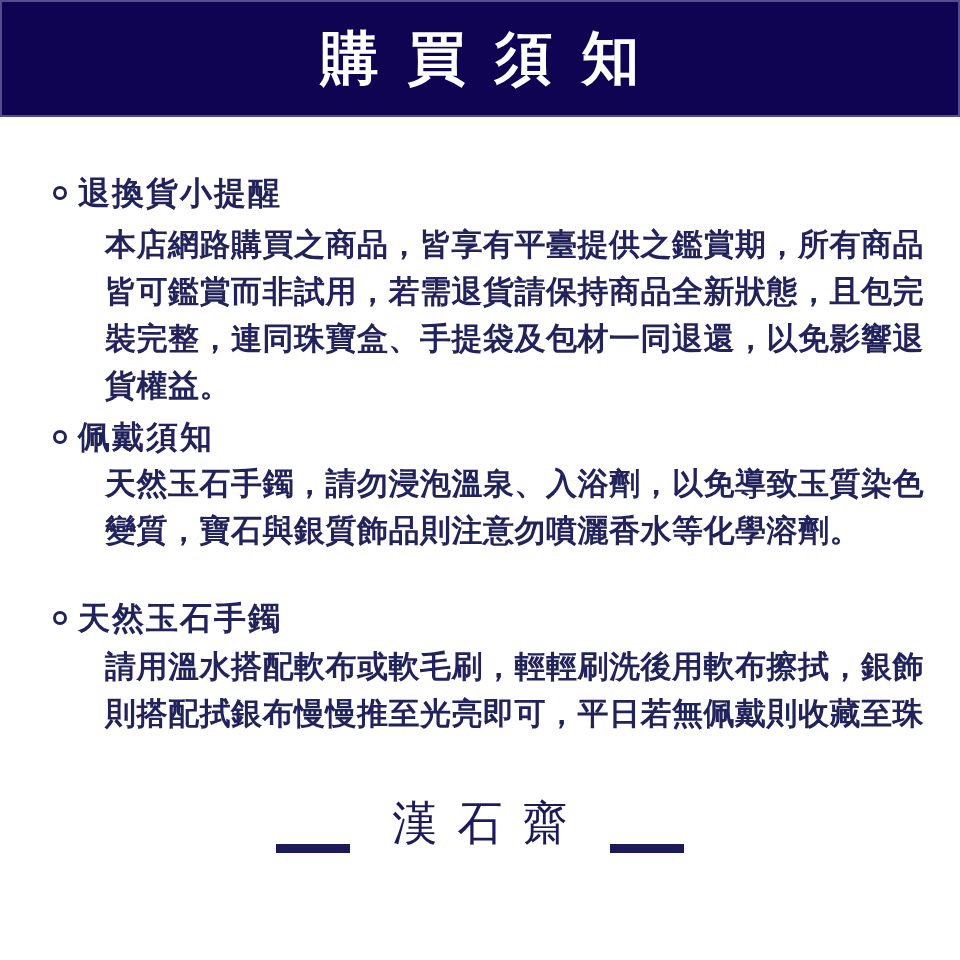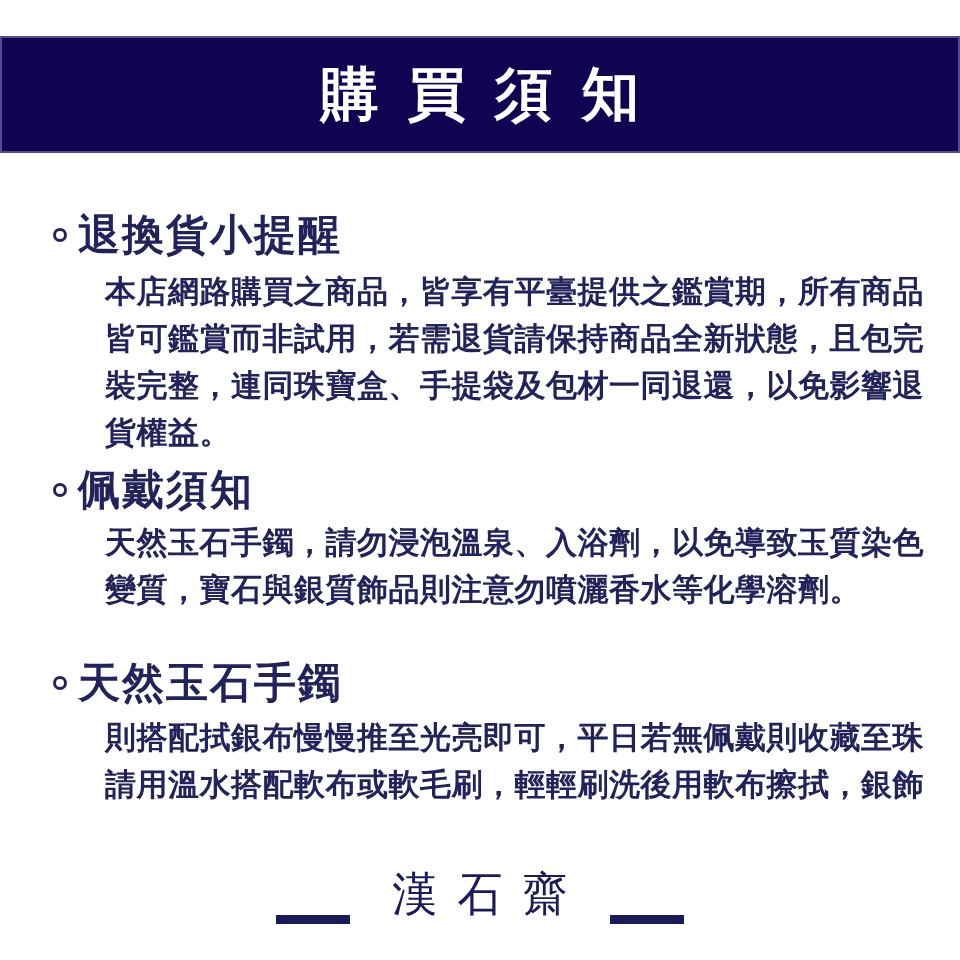--- a/index.html
+++ b/index.html
@@ -19,21 +19,20 @@
     overflow:hidden;
   }
   .page{width:960px;height:960px;position:relative;background:var(--page-bg);}
 
   
   .header{
     width:960px;height:117px;
     background:var(--header-bg);
     display:flex;align-items:center;justify-content:center;
     box-shadow:inset 0 0 0 2px rgba(143,137,194,.55);
-    margin-top:36px;
   }
   .header h1{
     color:var(--header-text);
     font-size:58px;
     font-weight:600;
     letter-spacing:.5em;
     text-indent:.5em; 
     white-space:nowrap;
   }
 
@@ -43,21 +42,21 @@
     display:flex;align-items:center;
   }
   .ring{
     width:14px;height:14px;
     border:3px solid var(--ink);
     border-radius:50%;
     margin:0 11px 0 3px;
     flex:0 0 auto;
   }
   .section h2{
-    font-size:42px;
+    font-size:32px;
     font-weight:700;
     letter-spacing:2px;
     color:var(--ink);
     line-height:1.15;
     white-space:nowrap;
   }
   .section .body{margin-left:55px;}
   .section .line{
     font-size:31px;
     font-weight:700;
@@ -128,22 +127,22 @@
         <div class="line">變質，寶石與銀質飾品則注意勿噴灑香水等化學溶劑。</div>
       </div>
     </section>
 
     <section class="section" id="section-care">
       <div class="head">
         <span class="ring"></span>
         <h2>天然玉石手鐲</h2>
       </div>
       <div class="body">
+        <div class="line">請用溫水搭配軟布或軟毛刷，輕輕刷洗後用軟布擦拭，銀飾</div>
         <div class="line">則搭配拭銀布慢慢推至光亮即可，平日若無佩戴則收藏至珠</div>
-        <div class="line">請用溫水搭配軟布或軟毛刷，輕輕刷洗後用軟布擦拭，銀飾</div>
       </div>
     </section>
 
   </main>
 
   <footer class="footer">
     <span class="dash"></span>
     <span class="brand">漢石齋</span>
     <span class="dash"></span>
   </footer>

